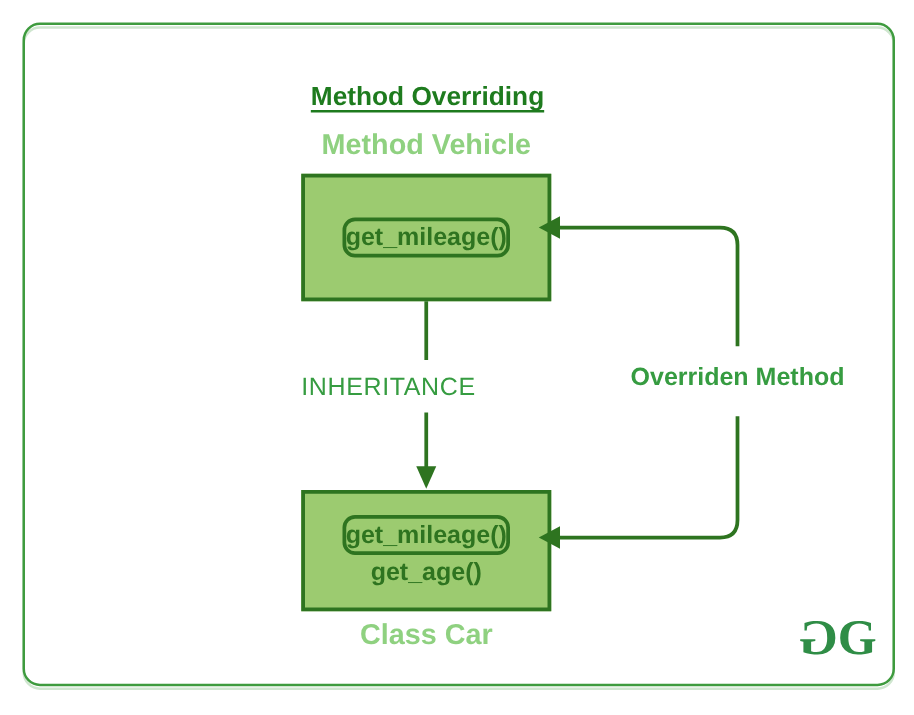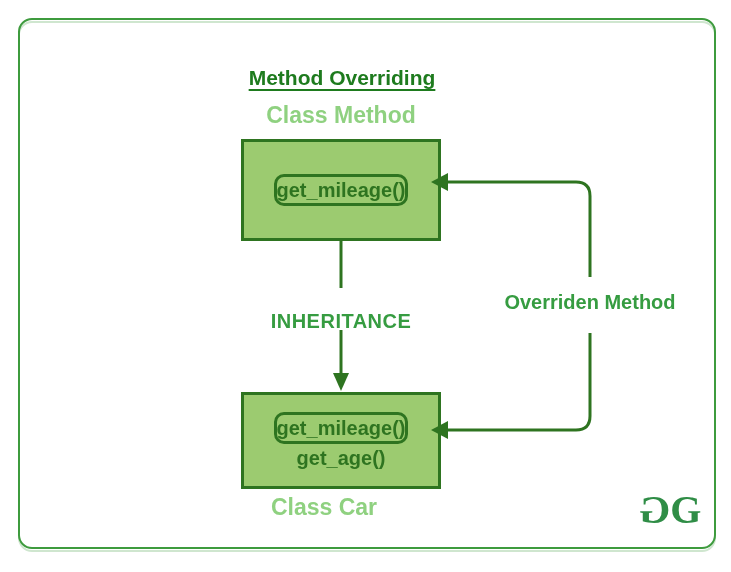--- a/index.html
+++ b/index.html
@@ -45,21 +45,21 @@
   }
   .class-label {
     position: absolute;
     width: 220px;
     text-align: center;
     font-size: 23px;
     font-weight: bold;
     color: var(--class-label-green, #8FD180);
   }
   #vehicle-label { left: 231px; top: 102px; }
-  #car-label     { left: 214px; top: 494px; }
+  #car-label     { left: 231px; top: 494px; }
 
   .class-box {
     position: absolute;
     left: 241px;
     width: 200px;
     box-sizing: border-box;
     background: var(--box-fill, #9CCB70);
     border: 3px solid var(--dark-green, #2E7420);
     display: flex;
     flex-direction: column;
@@ -82,25 +82,24 @@
     color: var(--dark-green, #2E7420);
     background: transparent;
   }
   .method {
     font-size: 20px;
     font-weight: bold;
     color: var(--dark-green, #2E7420);
   }
   .inheritance-label {
     position: absolute;
-    left: 241px; top: 310px;
+    left: 241px; top: 299px;
     width: 200px;
-    text-align: center;
     font-size: 20px;
-    font-weight: bold;
+    font-weight: normal;
     letter-spacing: 0.5px;
     color: var(--label-green, #369C41);
   }
   .override-label {
     position: absolute;
     left: 480px; top: 291px;
     width: 220px;
     text-align: center;
     font-size: 20px;
     font-weight: bold;
@@ -138,21 +137,21 @@
 </head>
 <body>
 
 <div class="canvas">
 
   <div class="frame-light"></div>
   <div class="frame"></div>
 
   <div class="title">Method Overriding</div>
 
-  <div class="class-label" id="vehicle-label">Class Method</div>
+  <div class="class-label" id="vehicle-label">Method Vehicle</div>
 
   <div class="class-box" id="vehicle-box">
     <div class="pill">get_mileage()</div>
   </div>
 
   <div class="inheritance-label">INHERITANCE</div>
 
   <div class="class-box" id="car-box">
     <div class="pill">get_mileage()</div>
     <div class="method">get_age()</div>

